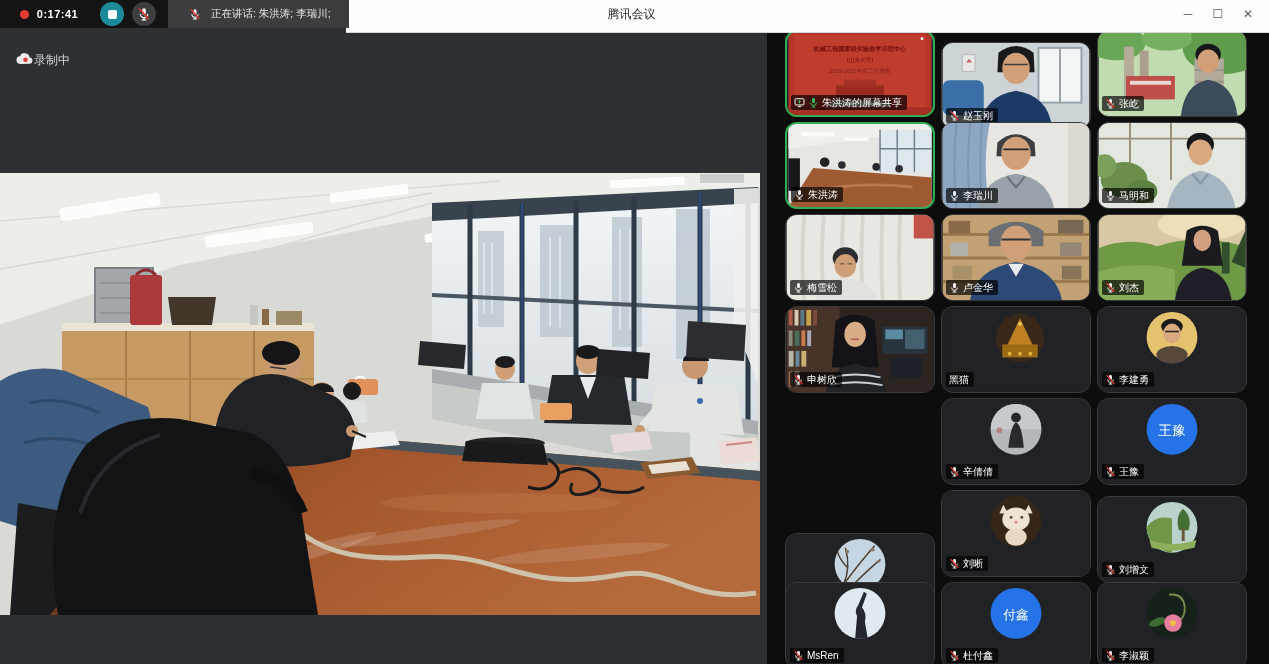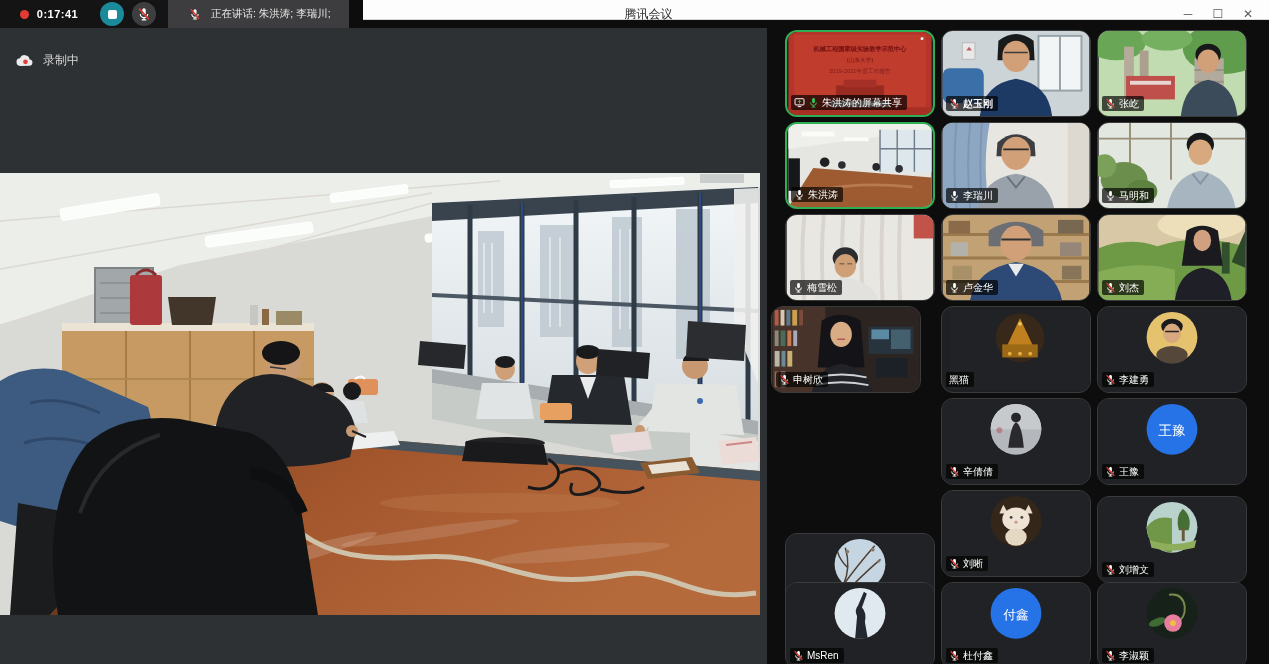--- a/index.html
+++ b/index.html
@@ -16,30 +16,30 @@
     display:flex; align-items:center; justify-content:center; margin-left:14px; }
   .stop-square { width:9px; height:9px; border-radius:2px; background:#fff; }
   .mic-btn { width:24px; height:24px; border-radius:50%; background:#3c3e40; border:none; cursor:pointer;
     display:flex; align-items:center; justify-content:center; }
   .speaking-panel { position:absolute; left:168px; top:0; width:181px; height:28px; background:#3d3d3f;
     display:flex; align-items:center; gap:5px; padding:0 21px; z-index:5; }
   .sp-divider { width:1px; height:14px; background:#6a6a6a; }
   .speaking-text { color:#e8e8e8; font-size:10.5px; white-space:nowrap; }
   .redacted { display:inline-block; height:13px; background:#2e2e2e; transform:skewX(-18deg); }
   .r1 { width:17px; margin-left:2px; } .r2 { width:20px; margin-left:-6px; background:#363636; }
-  .titlebar { position:absolute; left:363px; top:0; right:0; height:20px; background:#fdfdfd;
+  .titlebar { position:absolute; left:346px; top:0; right:0; height:33px; background:#fdfdfd;
     border-bottom:1px solid #d8d8d8; z-index:4; }
   .win-title { position:absolute; left:0; top:0; width:1269px; margin-left:-349px; height:28px;
     text-align:center; line-height:28px; color:#2b2b2b; font-size:12px; pointer-events:none; }
   .win-controls { position:absolute; right:6px; top:0; height:28px; display:flex; align-items:center; z-index:6; }
   .win-controls span { width:30px; text-align:center; color:#5a5a5a; font-size:12px; line-height:28px; cursor:pointer; }
 
   
   .main-area { position:absolute; left:0; top:28px; width:767px; height:636px; background:#2e3134; }
-  .recording-indicator { position:absolute; left:16px; top:24px; display:flex; align-items:center; gap:9px; }
+  .recording-indicator { position:absolute; left:16px; top:24px; display:flex; align-items:flex-start; }
   .recording-indicator span { color:#d6d6d6; font-size:12px; }
   .main-video { position:absolute; left:0; top:145px; width:760px; height:442px; background:#1c1d1e; cursor:pointer; }
   .main-video svg { display:block; }
 
   
   .grid { position:absolute; left:767px; top:28px; width:502px; height:636px; background:#0d0d0d; overflow:hidden; }
   .tile { position:absolute; width:150px; height:87px; background:#1f2023; border:1px solid #3a3b3d;
     border-radius:12px; overflow:hidden; cursor:pointer; }
   .tile.green { border:2px solid #2fae54; }
   .tile svg { display:block; width:100%; height:100%; }
@@ -254,21 +254,21 @@
           <span style="display: flex;">
             <svg viewBox="0 0 16 16" width="11" height="11">
     <rect x="6" y="1.5" width="4" height="7.5" rx="2" fill="#35c759"></rect>
     <path d="M3.8,8 a4.2,4.2 0 0 0 8.4,0" stroke="#35c759" stroke-width="1.4" fill="none"></path>
     <path d="M8,12.2 V14.2 M5.4,14.6 H10.6" stroke="#35c759" stroke-width="1.4"></path>
             </svg>
           </span>
           <span class="tile-name">朱洪涛的屏幕共享</span>
         </div>
       </div>
-      <div class="tile" style="left: 174px; top: 2px; font-weight: bold;">
+      <div class="tile" style="left: 174px; top: 14px;">
         <svg viewBox="0 0 150 87">
           <rect x="0" y="0" width="150" height="87" fill="#ccd4d8"></rect>
           <rect x="98" y="5" width="44" height="56" fill="#f1f5f6" stroke="#97a2a8" stroke-width="2"></rect>
           <path d="M120,5 V61" stroke="#97a2a8" stroke-width="2" fill="none"></path>
           <rect x="20" y="12" width="13" height="17" fill="#e9e9e9" stroke="#b8b8b8" stroke-width="1"></rect>
           <path d="M24,20 l3,-4 3,4 z" fill="#c06060"></path>
           <rect x="0" y="38" width="42" height="36" rx="7" fill="#3a6fa8"></rect>
           <path d="M57,10 Q75,-4 93,10 L94,30 L56,30 Z" fill="#191a1c"></path>
           <ellipse cx="75" cy="26" rx="14" ry="16" fill="#d2a078"></ellipse>
           <path d="M63,22 H87" stroke="#3a3a3a" stroke-width="1.5" fill="none"></path>
@@ -452,21 +452,21 @@
             <svg viewBox="0 0 16 16" width="11" height="11">
     <rect x="6" y="1.5" width="4" height="7.5" rx="2" fill="#ffffff"></rect>
     <path d="M3.8,8 a4.2,4.2 0 0 0 8.4,0" stroke="#ffffff" stroke-width="1.4" fill="none"></path>
     <path d="M8,12.2 V14.2 M5.4,14.6 H10.6" stroke="#ffffff" stroke-width="1.4"></path>
               <path d="M2.5,1.8 L13.5,14.2" stroke="#d63a31" stroke-width="2"></path>
             </svg>
           </span>
           <span class="tile-name">刘杰</span>
         </div>
       </div>
-      <div class="tile" style="left: 4px; top: 278px;">
+      <div class="tile" style="left: 18px; top: 278px;">
         <svg viewBox="0 0 150 87">
           <rect x="0" y="0" width="150" height="87" fill="#2c2420"></rect>
           <rect x="0" y="0" width="54" height="87" fill="#47332a"></rect>
           <rect x="2" y="3" width="4" height="16" fill="#b05a4a"></rect>
           <rect x="8" y="3" width="4" height="16" fill="#d8c8b0"></rect>
           <rect x="14" y="3" width="4" height="16" fill="#5a7a8a"></rect>
           <rect x="20" y="3" width="5" height="16" fill="#c8a050"></rect>
           <rect x="27" y="3" width="4" height="16" fill="#7a4a3a"></rect>
           <rect x="2" y="24" width="4" height="16" fill="#8a8a7a"></rect>
           <rect x="8" y="24" width="5" height="16" fill="#4a6a5a"></rect>

